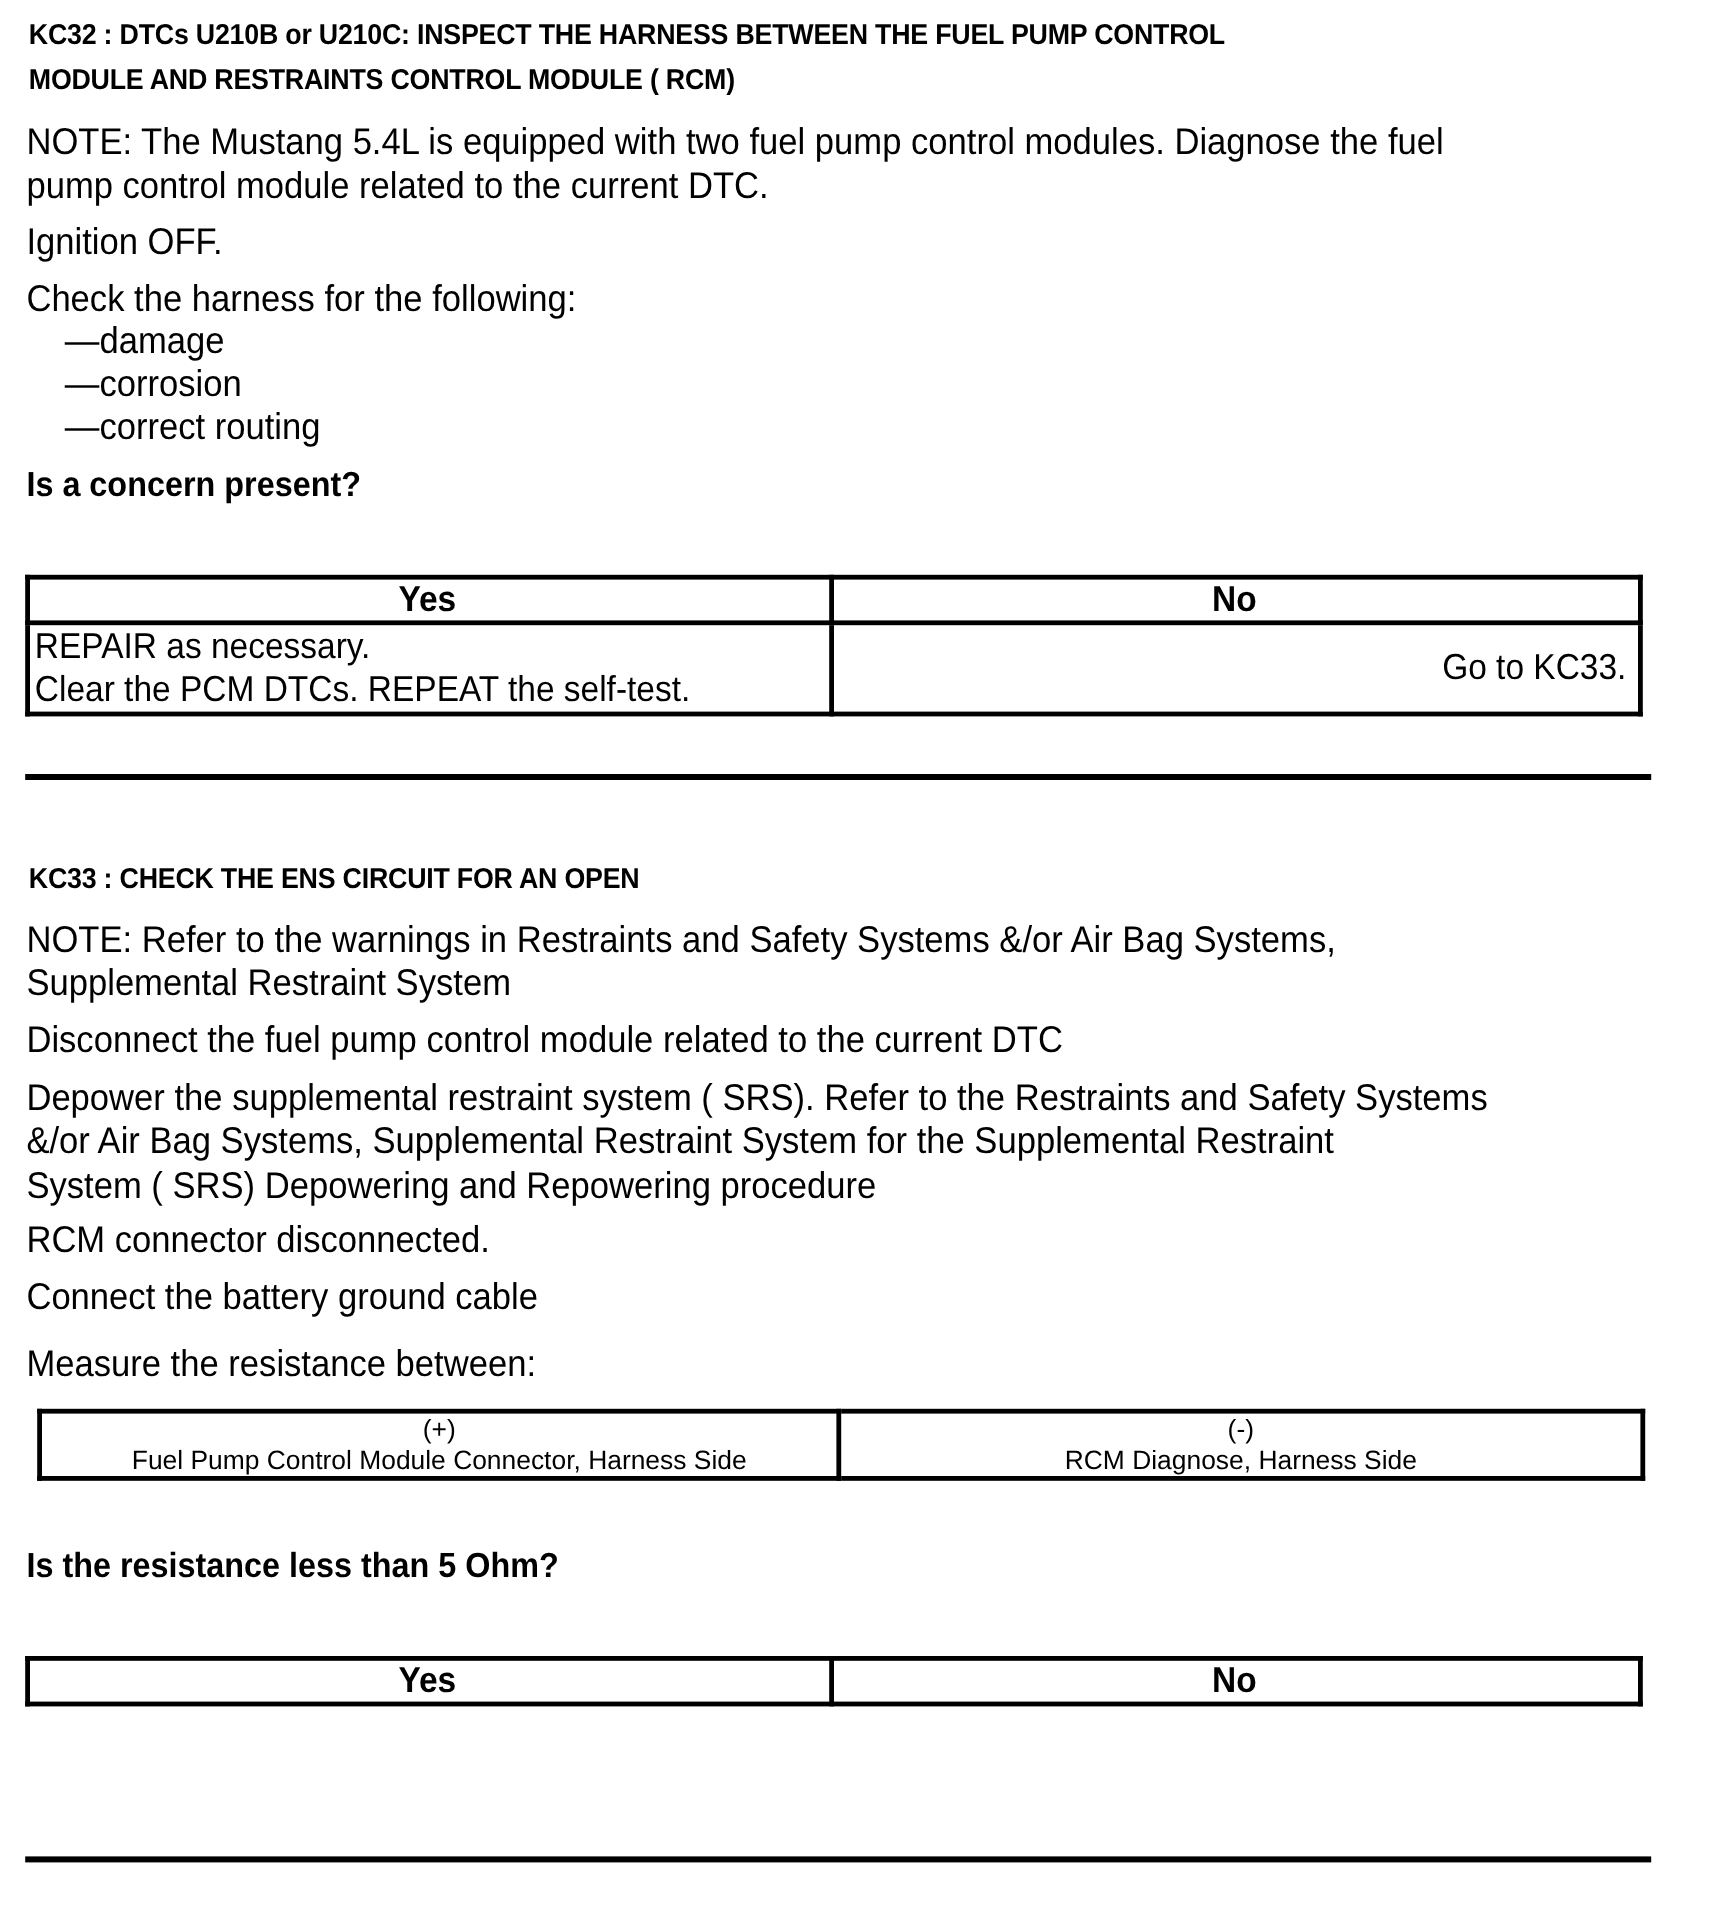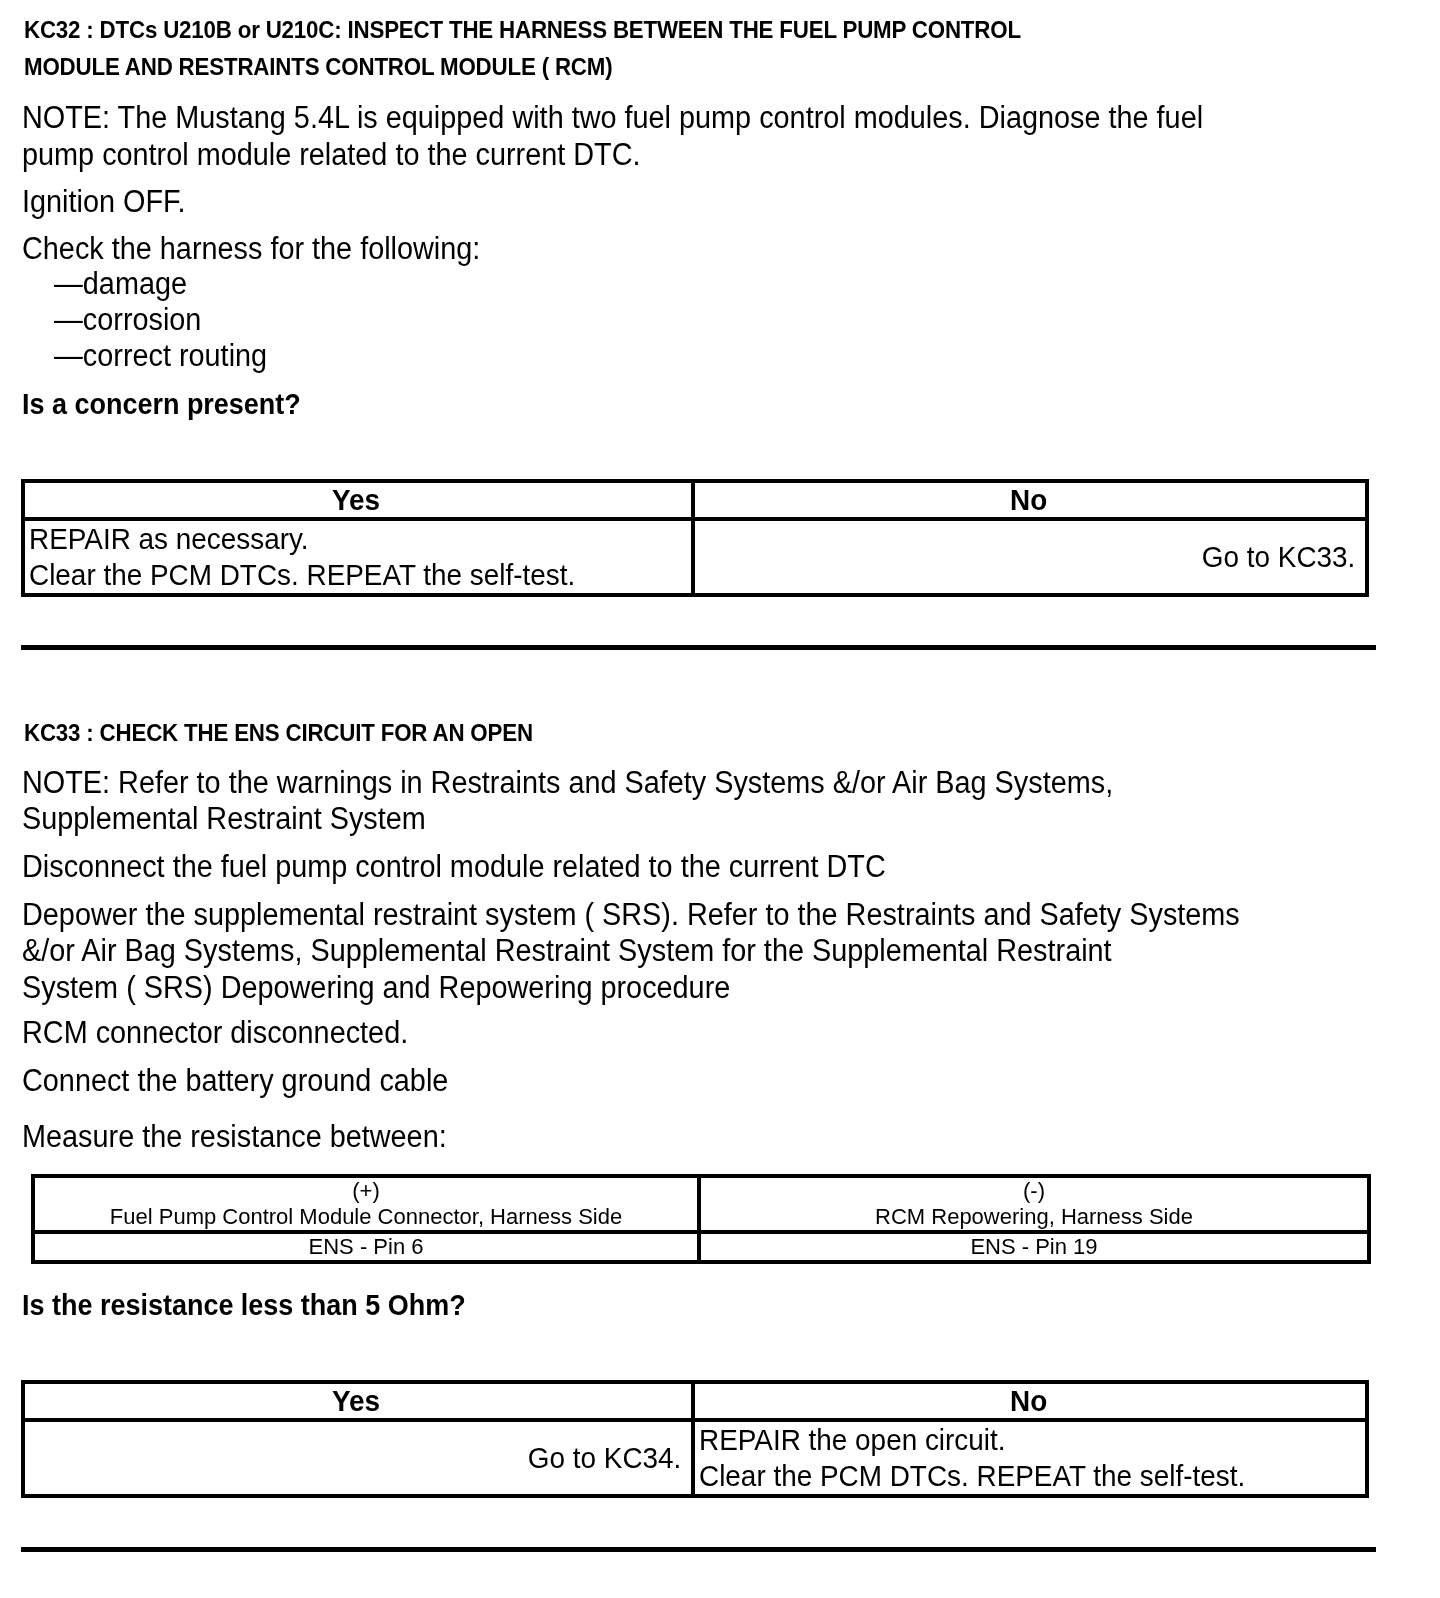--- a/index.html
+++ b/index.html
@@ -156,47 +156,34 @@
       <col style="width:670px">
     </colgroup>
   <tbody>
       <tr>
     <td style="height:52px;">
       <div>(+)</div>
       <div>Fuel Pump Control Module Connector, Harness Side</div>
     </td>
     <td style="height:52px;">
       <div>(-)</div>
-      <div>RCM Repowering, Harness Side</div>
+      <div>RCM Diagnose, Harness Side</div>
     </td>
-  </tr>
-  <tr>
-    <td style="height:26px;">ENS - Pin 6</td>
-    <td style="height:26px;">ENS - Pin 19</td>
   </tr>
 </tbody>
   </table>
 
 <div class="abs question" style="left:22px; top:1287px;">Is the resistance less than 5 Ohm?</div>
 
 <table class="yn" style="left:21px; top:1380px; width:1344px;">
   <colgroup>
       <col style="width:670px">
       <col style="width:674px">
     </colgroup>
   <tbody>
       <tr>
     <th><span class="cell-inner">Yes</span></th>
     <th><span class="cell-inner">No</span></th>
   </tr>
-  <tr>
-    <td class="center">
-      <span class="cell-inner">Go to KC34.</span>
-    </td>
-    <td>
-      <div class="cell-inner">REPAIR the open circuit.</div><br>
-      <div class="cell-inner">Clear the PCM DTCs. REPEAT the self-test.</div>
-    </td>
-  </tr>
 </tbody>
   </table>
 
 <div class="rule" style="left:21px; top:1547px; width:1355px;"></div>
 
 </body></html>

